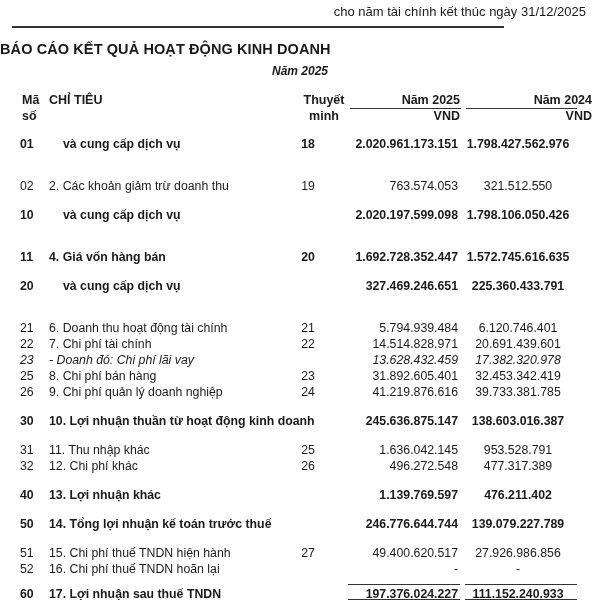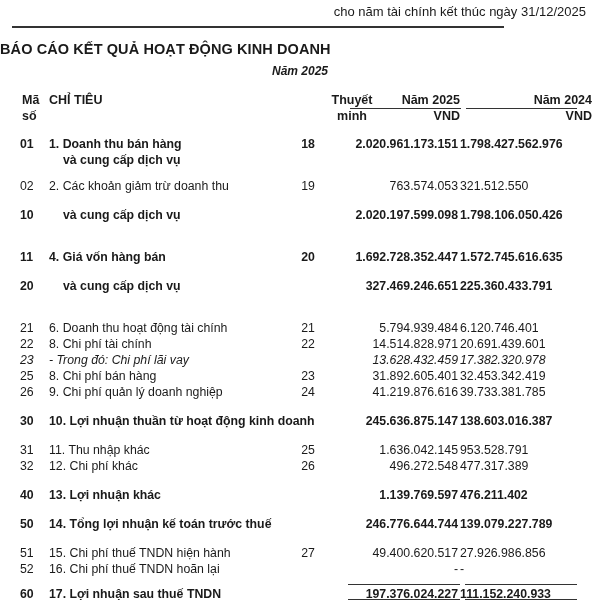--- a/index.html
+++ b/index.html
@@ -10,32 +10,32 @@
   .header-line { position: absolute; top: 4px; left: 14px; right: 14px; height: 16px; }
   .hdr-left { position: absolute; left: 0; top: 0; font-size: 13px; }
   .hdr-right { position: absolute; right: 0; top: 0; font-size: 13px; }
   .rule { position: absolute; top: 26px; left: 12px; width: 492px; height: 1.5px; background: #333; }
   .title { position: absolute; top: 41px; left: 0; width: 600px; text-align: left; font-weight: bold; font-size: 14.5px; letter-spacing: 0.1px; }
   .subtitle { position: absolute; top: 64px; left: 0; width: 600px; text-align: center; font-weight: bold; font-style: italic; font-size: 12px; }
 
   .col-hdr { position: absolute; font-weight: bold; font-size: 12.5px; line-height: 16px; }
   .ma { left: 22px; top: 92px; text-align: left; width: 20px; }
   .chitieu { left: 49px; top: 92px; text-align: right; }
-  .tm { left: 300px; top: 92px; width: 48px; text-align: center; margin-left: 28px; }
+  .tm { left: 300px; top: 92px; width: 48px; text-align: center; }
   .y25 { left: 350px; top: 92px; width: 110px; text-align: right; }
   .y24 { left: 482px; top: 92px; width: 110px; text-align: right; }
   .hline { position: absolute; height: 1.2px; background: #333; }
 
   .row { position: absolute; left: 0; width: 600px; line-height: 16px; }
   .row .code { position: absolute; left: 20px; width: 28px; }
   .row .label { position: absolute; left: 49px; width: 255px; white-space: nowrap; }
   .row .label .l2 { display: block; padding-left: 14px; }
   .row .note { position: absolute; left: 284px; width: 48px; text-align: center; }
   .row .v25 { position: absolute; left: 340px; width: 118px; text-align: right; }
-  .row .v24 { position: absolute; left: 460px; width: 116px; text-align: left; }
+  .row .v24 { position: absolute; left: 460px; width: 116px; text-align: center; }
   .bold { font-weight: bold; }
   .ital { font-style: italic; }
   .row.ital .code { font-style: italic; }
 </style>
 </head>
 <body>
 
 <div class="header-line">
   <span class="hdr-right">cho năm tài chính kết thúc ngày 31/12/2025</span>
 </div>
@@ -60,21 +60,21 @@
 <div class="col-hdr y24">
   <div>Năm 2024</div>
   <div>VND</div>
 </div>
 <div class="hline" style="top:108px; left:350px; width:111px;"></div>
 <div class="hline" style="top:108px; left:466px; width:111px;"></div>
 
 <div id="rows">
     <div class="row bold" style="top: 136px;">
       <span class="code">01</span>
-      <span class="label"><span>1. Doanh thu bán hàng</span><span class="l2">và cung cấp dịch vụ</span></span>
+      <span class="label"><span class="l2">và cung cấp dịch vụ</span></span>
       <span class="note">18</span>
       <span class="v25">2.020.961.173.151</span>
       <span class="v24">1.798.427.562.976</span>
     </div>
     <div class="row" style="top: 178px;">
       <span class="code">02</span>
       <span class="label"><span>2. Các khoản giảm trừ doanh thu</span></span>
       <span class="note">19</span>
       <span class="v25">763.574.053</span>
       <span class="v24">321.512.550</span>
@@ -102,28 +102,28 @@
     </div>
     <div class="row" style="top: 320px;">
       <span class="code">21</span>
       <span class="label"><span>6. Doanh thu hoạt động tài chính</span></span>
       <span class="note">21</span>
       <span class="v25">5.794.939.484</span>
       <span class="v24">6.120.746.401</span>
     </div>
     <div class="row" style="top: 336px;">
       <span class="code">22</span>
-      <span class="label"><span>8. Chi phí tài chính</span></span>
+      <span class="label"><span>7. Chi phí tài chính</span></span>
       <span class="note">22</span>
       <span class="v25">14.514.828.971</span>
       <span class="v24">20.691.439.601</span>
     </div>
     <div class="row ital" style="top: 352px;">
       <span class="code">23</span>
-      <span class="label"><span> - Trong đó: Chi phí lãi vay</span></span>
+      <span class="label"><span> - Doanh đó: Chi phí lãi vay</span></span>
       <span class="note"></span>
       <span class="v25">13.628.432.459</span>
       <span class="v24">17.382.320.978</span>
     </div>
     <div class="row" style="top: 368px;">
       <span class="code">25</span>
       <span class="label"><span>8. Chi phí bán hàng</span></span>
       <span class="note">23</span>
       <span class="v25">31.892.605.401</span>
       <span class="v24">32.453.342.419</span>

